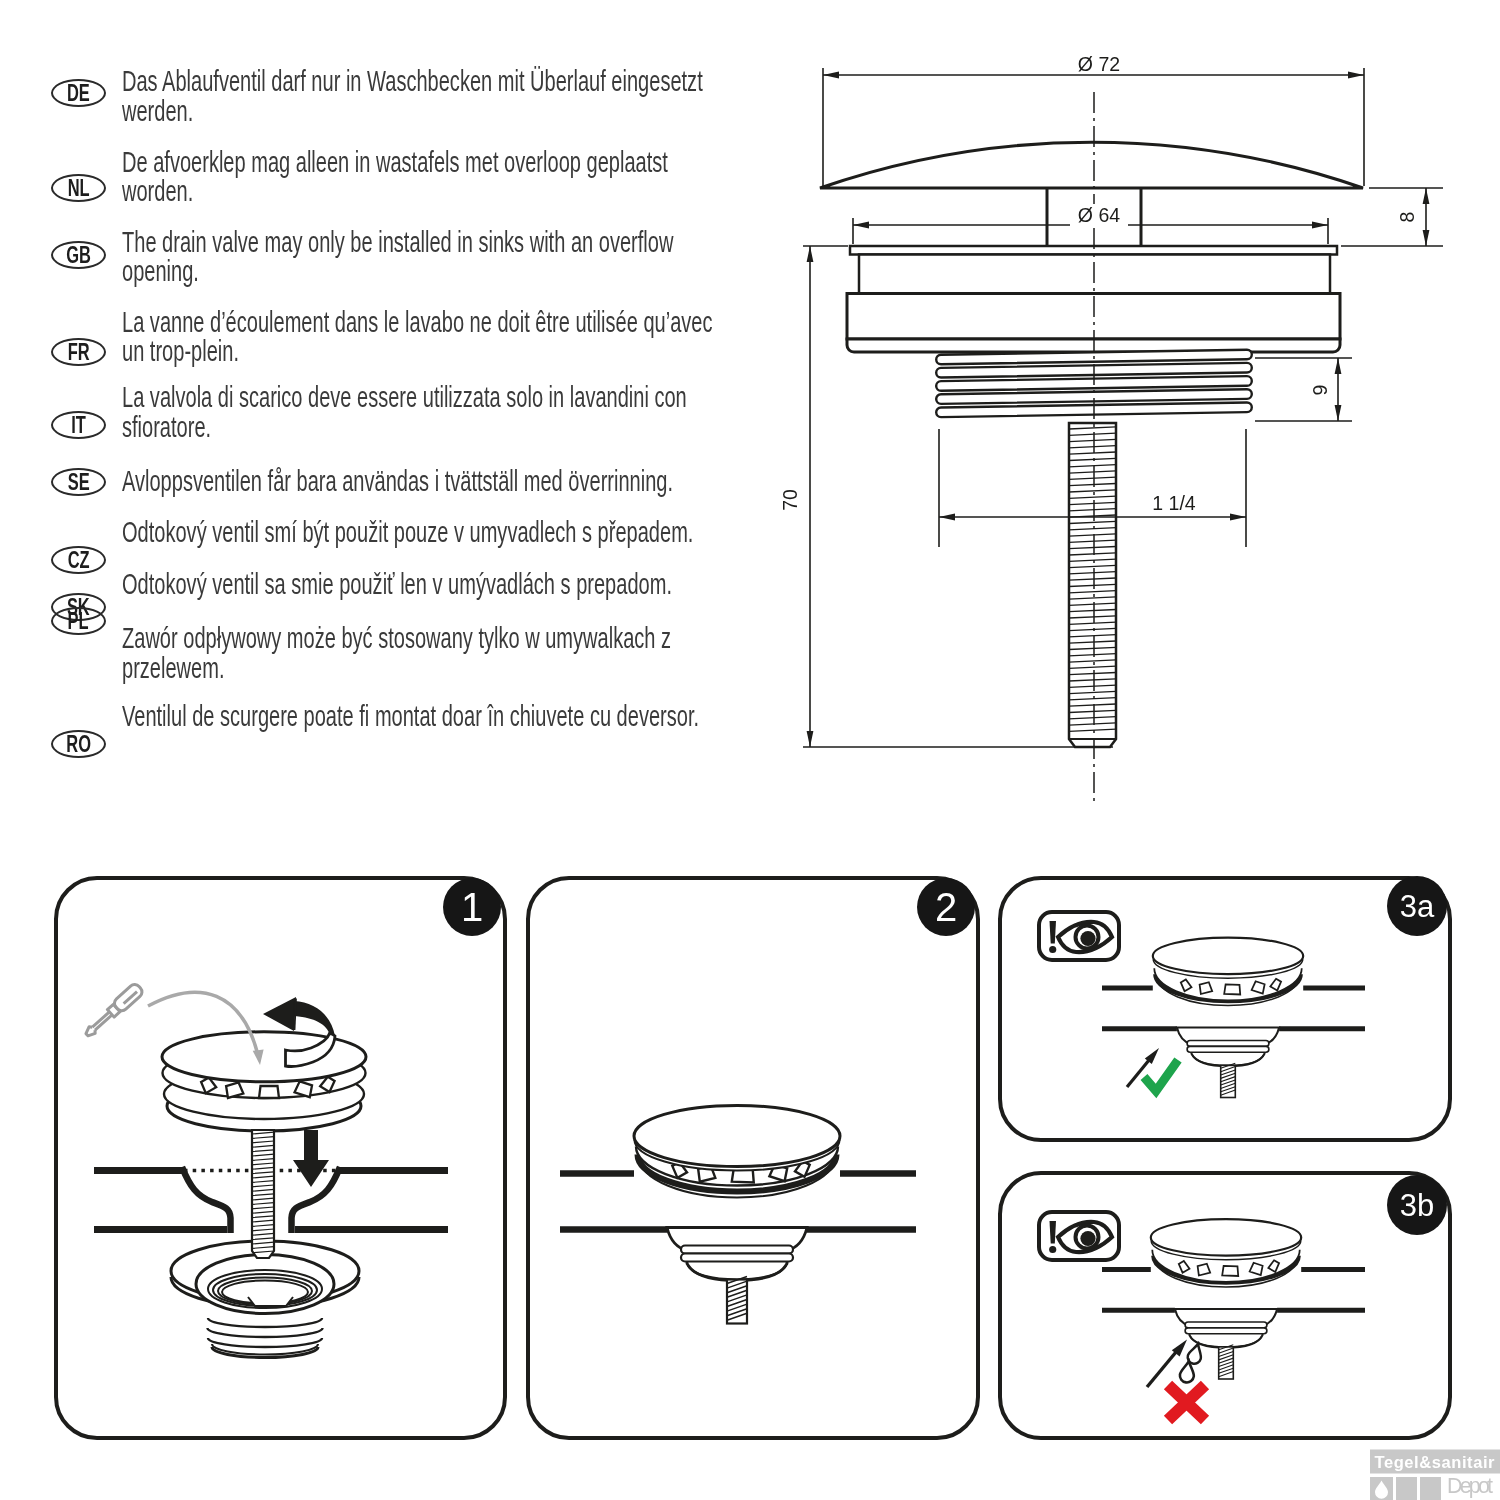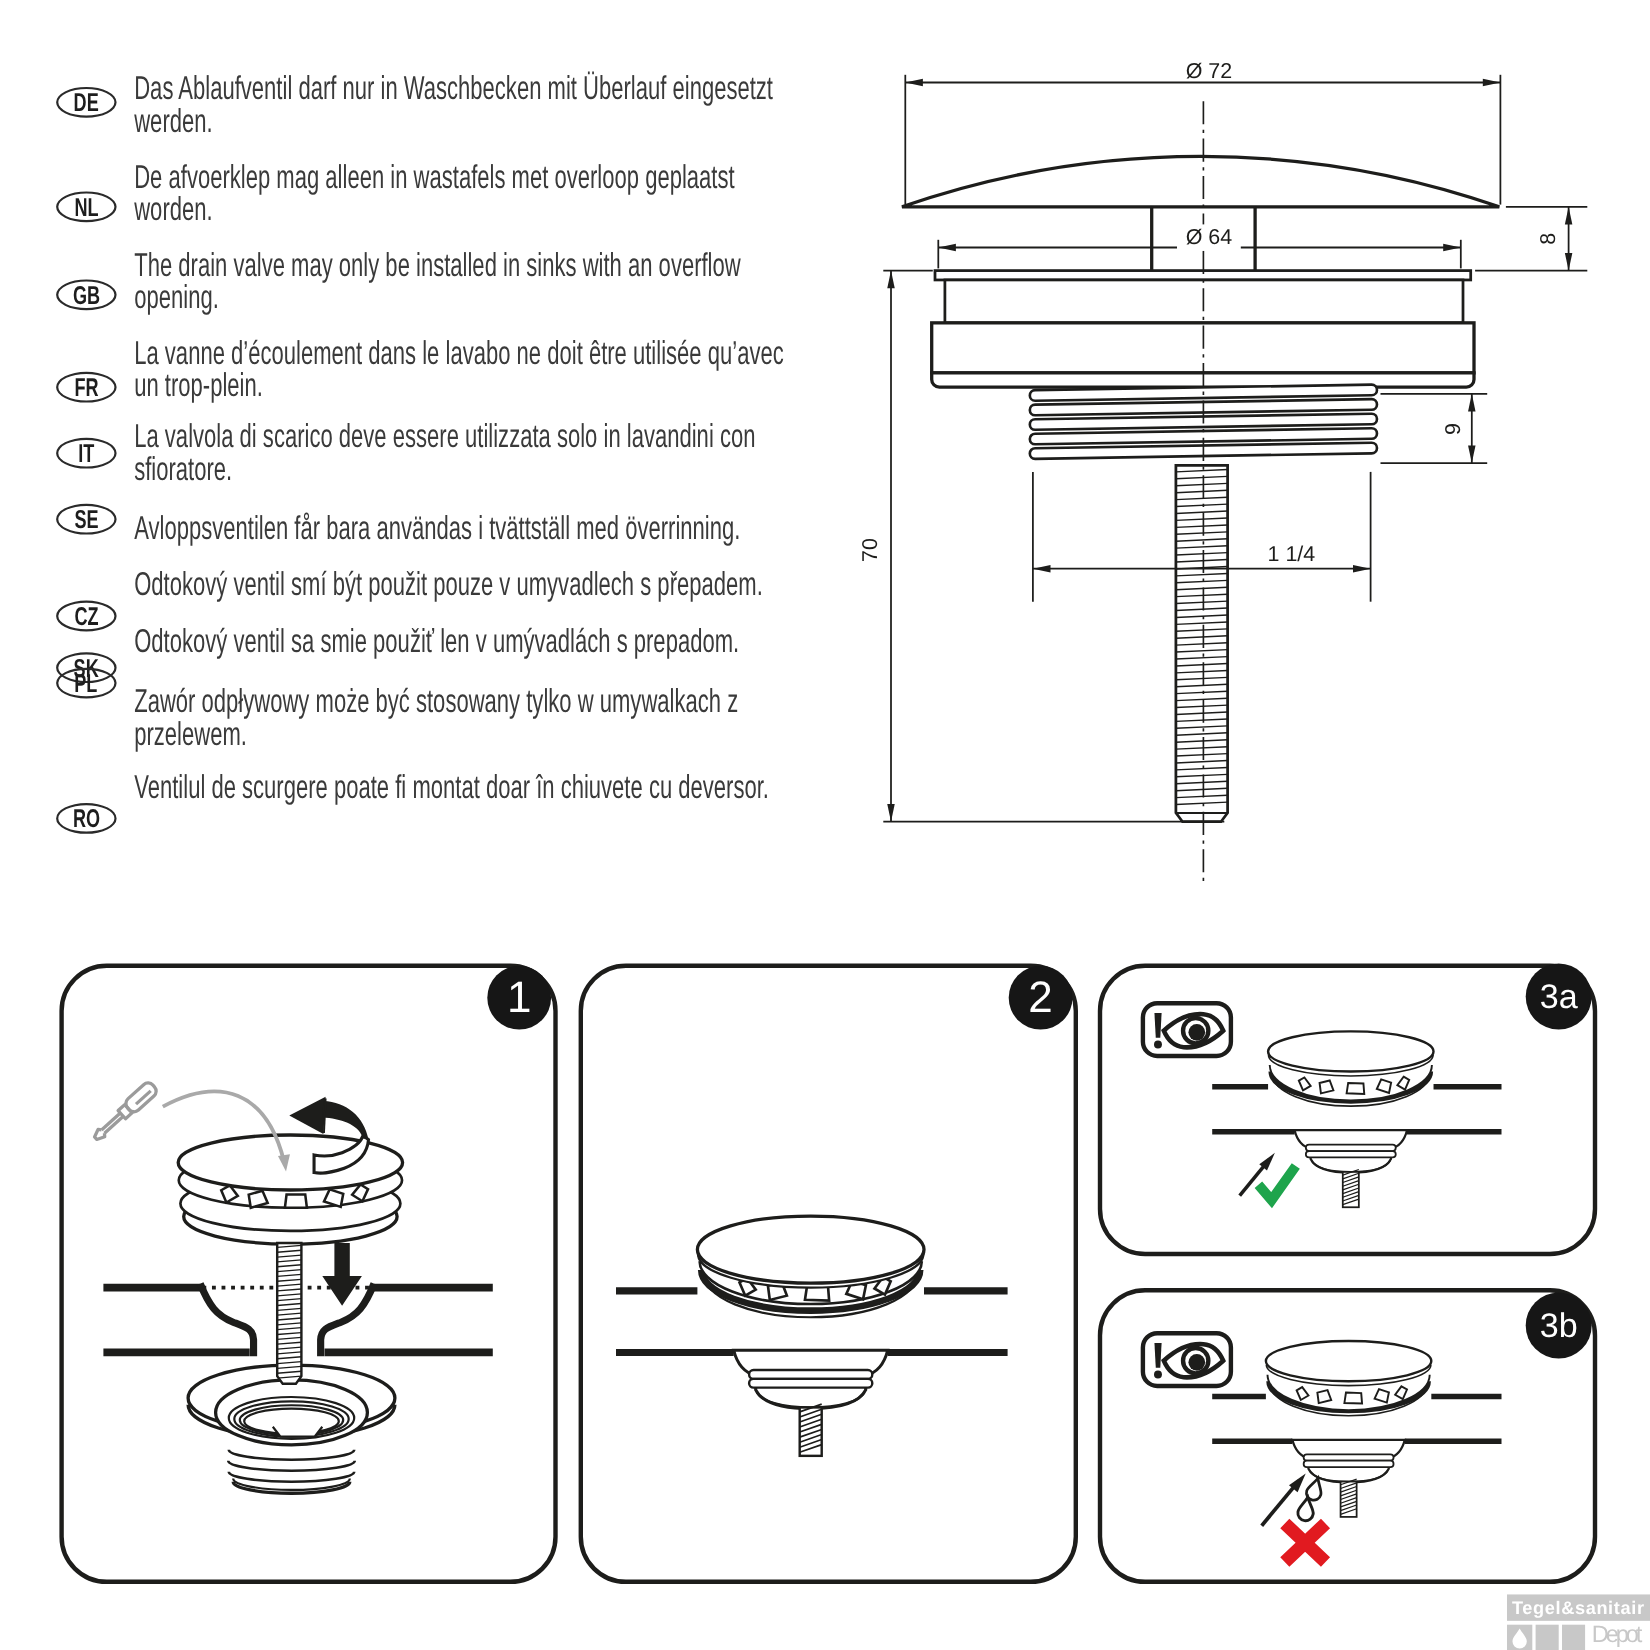--- a/index.html
+++ b/index.html
@@ -11,27 +11,27 @@
       color:#1d1d1d;font-size:23.5px;font-weight:bold;text-align:center;line-height:25px;text-decoration:underline;}
   .ov span{display:inline-block;transform:scaleX(0.7);transform-origin:center;}
   svg.main{position:absolute;left:0;top:0;}
 </style>
 </head>
 <body>
 <div class="ov" style="top:79px"><span>DE</span></div>
 <div class="row" style="top:66px">Das Ablaufventil darf nur in Waschbecken mit Überlauf eingesetzt<br>werden.</div>
 <div class="ov" style="top:174px"><span>NL</span></div>
 <div class="row" style="top:146.5px">De afvoerklep mag alleen in wastafels met overloop geplaatst<br>worden.</div>
-<div class="ov" style="top:254px"><span>GB</span></div>
+<div class="ov" style="top:241px"><span>GB</span></div>
 <div class="row" style="top:226.5px">The drain valve may only be installed in sinks with an overflow<br>opening.</div>
 <div class="ov" style="top:338px"><span>FR</span></div>
 <div class="row" style="top:306.5px">La vanne d’écoulement dans le lavabo ne doit être utilisée qu’avec<br>un trop-plein.</div>
-<div class="ov" style="top:398px"><span>IT</span></div>
+<div class="ov" style="top:411px"><span>IT</span></div>
 <div class="row" style="top:382px">La valvola di scarico deve essere utilizzata solo in lavandini con<br>sfioratore.</div>
-<div class="ov" style="top:458px"><span>SE</span></div>
+<div class="ov" style="top:468px"><span>SE</span></div>
 <div class="row" style="top:465.5px">Avloppsventilen får bara användas i tvättställ med överrinning.</div>
 <div class="ov" style="top:546px"><span>CZ</span></div>
 <div class="row" style="top:516.5px">Odtokový ventil smí být použit pouze v umyvadlech s přepadem.</div>
 <div class="ov" style="top:593px"><span>SK</span></div>
 <div class="row" style="top:569px">Odtokový ventil sa smie použiť len v umývadlách s prepadom.</div>
 <div class="ov" style="top:607px"><span>PL</span></div>
 <div class="row" style="top:623px">Zawór odpływowy może być stosowany tylko w umywalkach z<br>przelewem.</div>
 <div class="ov" style="top:730px"><span>RO</span></div>
 <div class="row" style="top:700.5px">Ventilul de scurgere poate fi montat doar în chiuvete cu deversor.</div>
 <svg class="main" width="1500" height="1500" viewBox="0 0 1500 1500">

